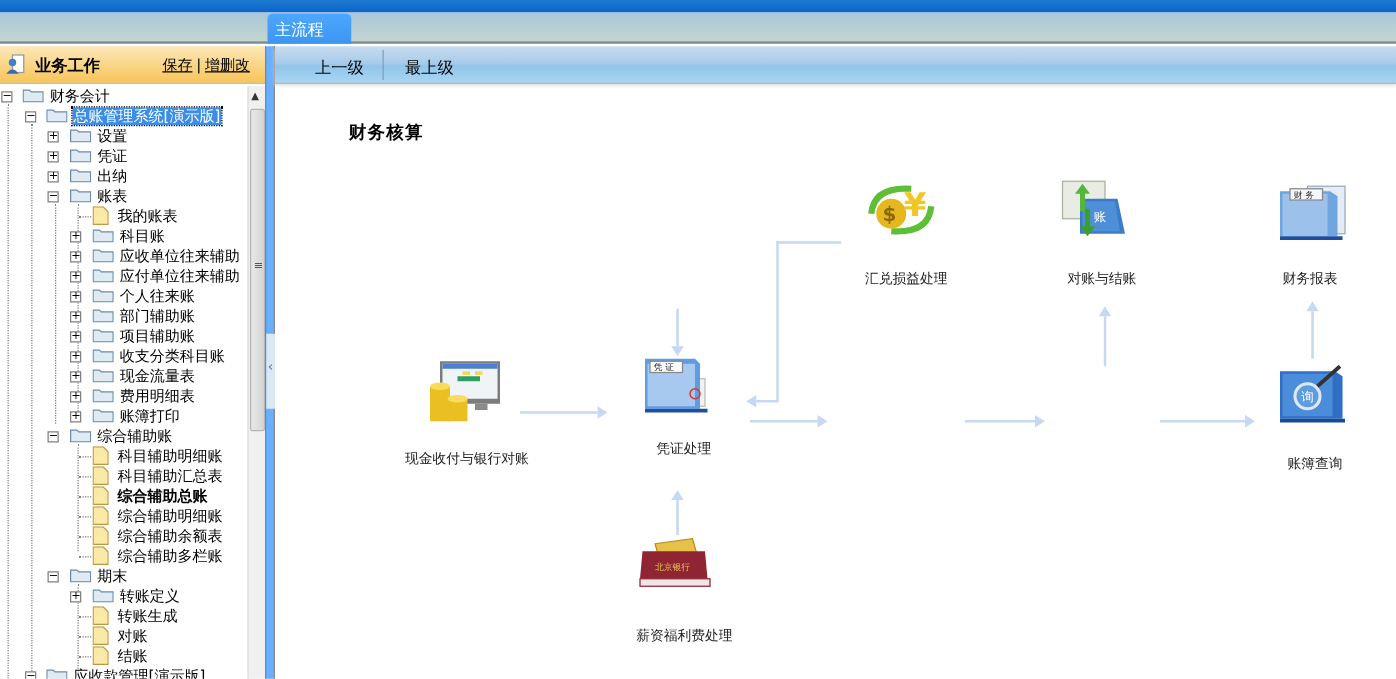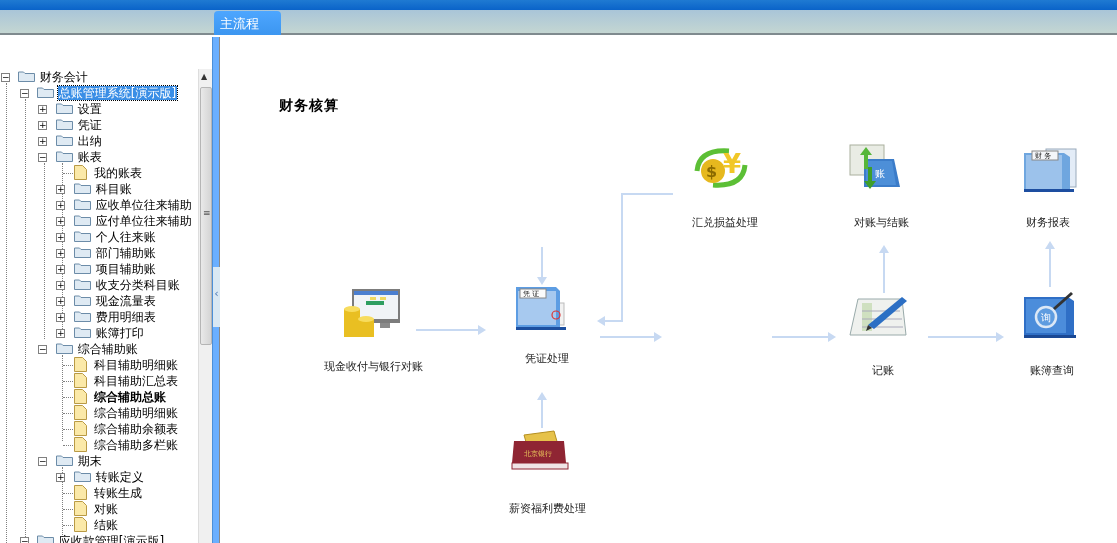--- a/index.html
+++ b/index.html
@@ -67,20 +67,31 @@
 </style>
 </head>
 <body>
 
 <div class="topbar"></div>
 <div class="tabstrip">
   <div class="tab">主流程</div>
 </div>
 
 <div class="left">
+  <div class="lp-header">
+    <svg class="lp-user-icon" viewBox="0 0 16 18">
+      <rect x="6" y="1" width="9" height="14" fill="#fff" stroke="#999"></rect>
+      <circle cx="6" cy="7" r="3" fill="#3e7fd0"></circle>
+      <path d="M1 16 Q6 9 11 16 Z" fill="#2f6bc0"></path>
+    </svg>
+    <span class="lp-title">业务工作</span>
+    <span class="lp-actions">
+      <a>保存</a><span class="lp-sep">|</span><a>增删改</a>
+    </span>
+  </div>
 
   <div class="tree">
 
     <div class="vline" style="left:6px; top:14px; height:470px;"></div>
     <div class="vline" style="left:25px; top:30px; height:440px;"></div>
     <div class="vline" style="left:44px; top:94px; height:176px;"></div>
     <div class="vline" style="left:62px; top:94px; height:166px;"></div>
     <div class="vline" style="left:62px; top:286px; height:86px;"></div>
     <div class="vline" style="left:62px; top:398px; height:72px;"></div>
 
@@ -263,20 +274,25 @@
         <span class="grip">≡</span>
       </div>
   </div>
 </div>
 
 <div class="splitter">
   <div class="handle">‹</div>
 </div>
 
 <div class="main">
+  <div class="toolbar">
+    <span class="tb-btn" style="left:32px;">上一级</span>
+    <div class="tb-divider"></div>
+    <span class="tb-btn" style="left:104px;">最上级</span>
+  </div>
 
   <div class="section-title">财务核算</div>
 
   <div class="ln" style="left:196px; top:292px; width:62px; height:2px;"></div>
   <div class="ah-r" style="left:258px; top:288px;"></div>
 
   <div class="ln" style="left:321px; top:210px; width:2px; height:30px;"></div>
   <div class="ah-d" style="left:317px; top:240px;"></div>
 
   <div class="ln" style="left:321px; top:363px; width:2px; height:28px;"></div>
@@ -362,32 +378,20 @@
         <path d="M10 10 h38 v34 h-38z" fill="#a7c9ef"></path>
       <path d="M8 46 h50 v3 h-50z" fill="#1c4fa0"></path>
       <rect x="12" y="8" width="26" height="9" fill="#fbfbfb" stroke="#888"></rect>
       <text x="15" y="15" font-size="7" fill="#222" font-family="DejaVu Sans, sans-serif">凭 证</text>
       <circle cx="48" cy="34" r="4" fill="none" stroke="#d33" stroke-width="1.2"></circle>
     </svg>
     <span class="cap" style="left:23px; top:70px;">凭证处理</span>
   </div>
 
 
-  <div class="fnode" style="left:620px; top:252px; width:80px; height:90px;">
-    <svg class="ic" style="left:8px; top:0;" viewBox="0 0 64 54">
-      <path d="M10 10 h44 l4 36 h-56z" fill="#eff1ee" stroke="#9aa"></path>
-      <rect x="14" y="14" width="10" height="28" fill="#cfe0c0"></rect>
-      <line x1="14" y1="22" x2="52" y2="22" stroke="#aab"></line>
-        <line x1="14" y1="30" x2="54" y2="30" stroke="#aab"></line>
-        <line x1="14" y1="38" x2="55" y2="38" stroke="#aab"></line>
-      <path d="M20 36 L54 8 l5 4 L26 40z" fill="#2c6fc4"></path>
-        <path d="M20 36 l-2 6 l6 -3z" fill="#333"></path>
-    </svg>
-    <span class="cap" style="left:32px; top:74px;">记账</span>
-  </div>
 
   <div class="fnode" style="left:790px; top:252px; width:80px; height:90px;">
     <svg class="ic" style="left:8px; top:0;" viewBox="0 0 64 54">
       <path d="M6 8 h44 l6 4 v34 h-50z" fill="#2f6fc6"></path>
         <path d="M8 10 h40 v34 h-40z" fill="#4c8ddb"></path>
       <path d="M6 46 h52 v3 h-52z" fill="#1a4894"></path>
       <circle cx="28" cy="28" r="10" fill="#5e9ce0" stroke="#dce8f6" stroke-width="2.5"></circle>
       <text x="23" y="32" font-size="10" fill="#fff" font-family="DejaVu Sans, sans-serif">询</text>
       <path d="M36 20 L54 4" stroke="#333" stroke-width="3"></path>
     </svg>

